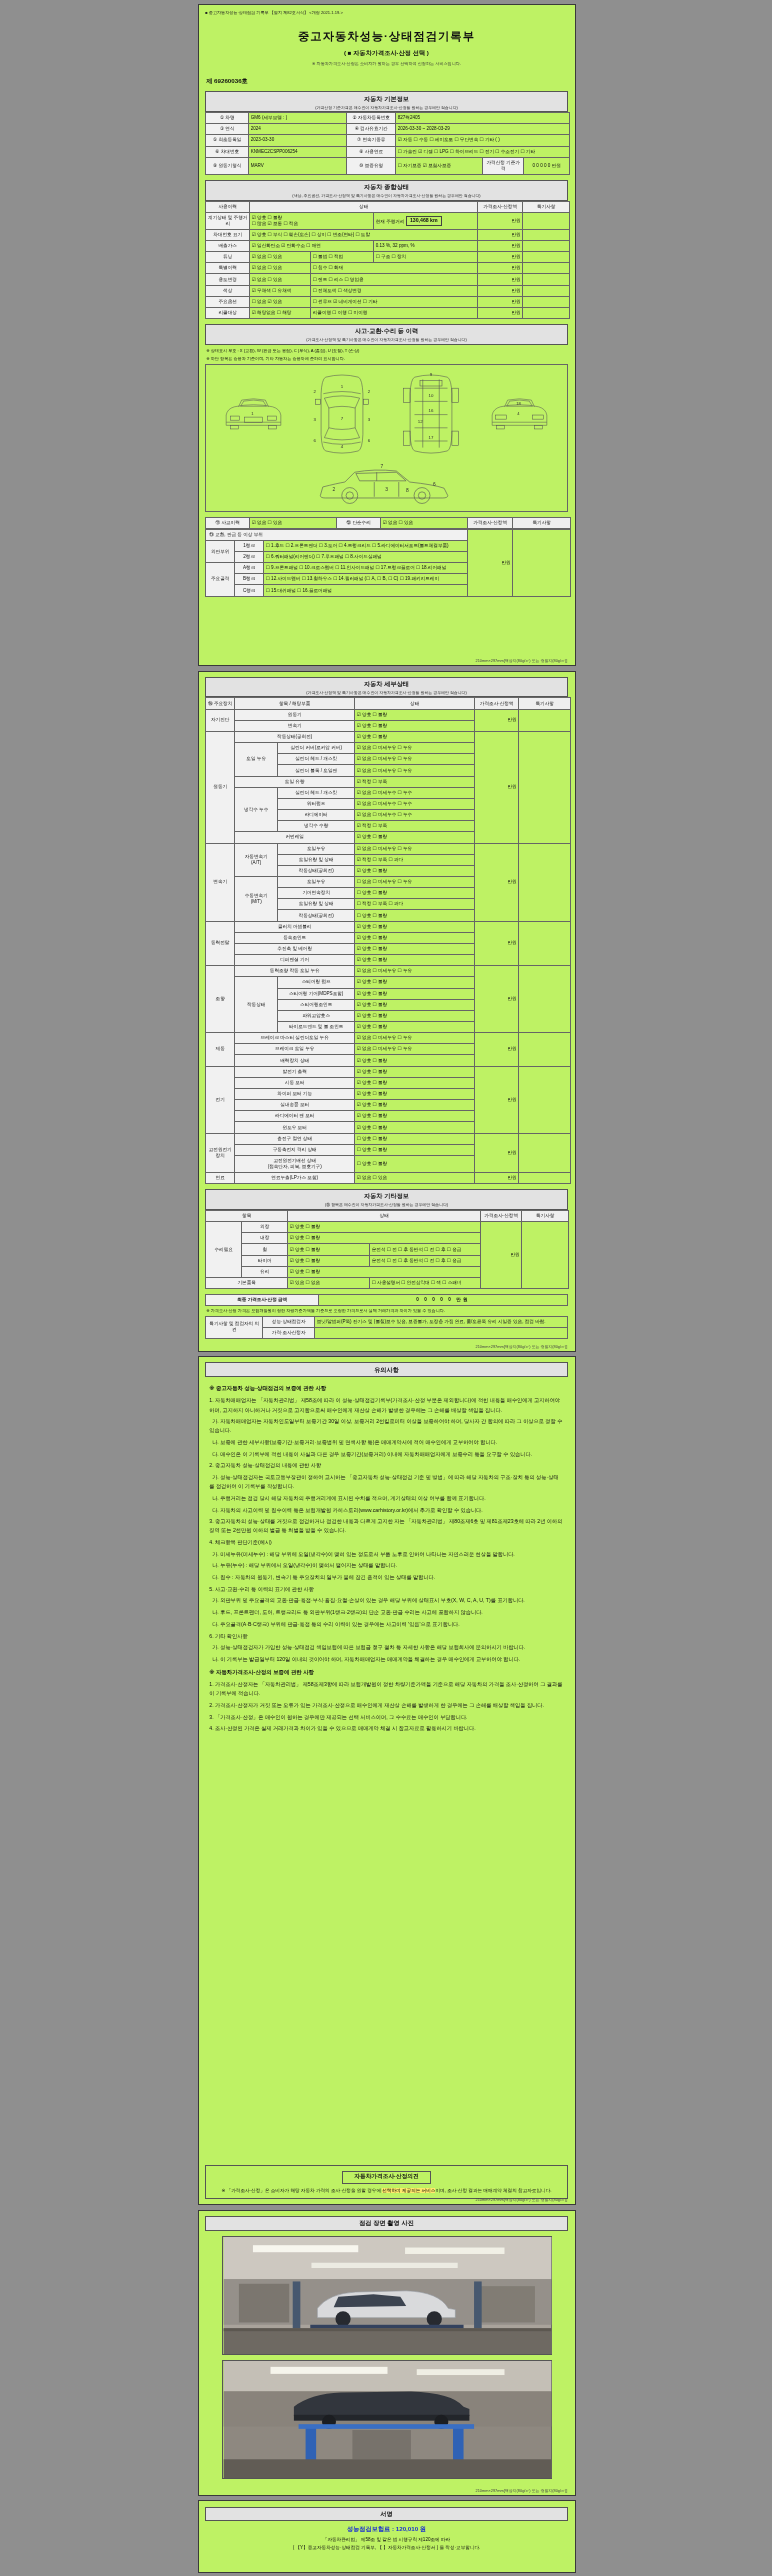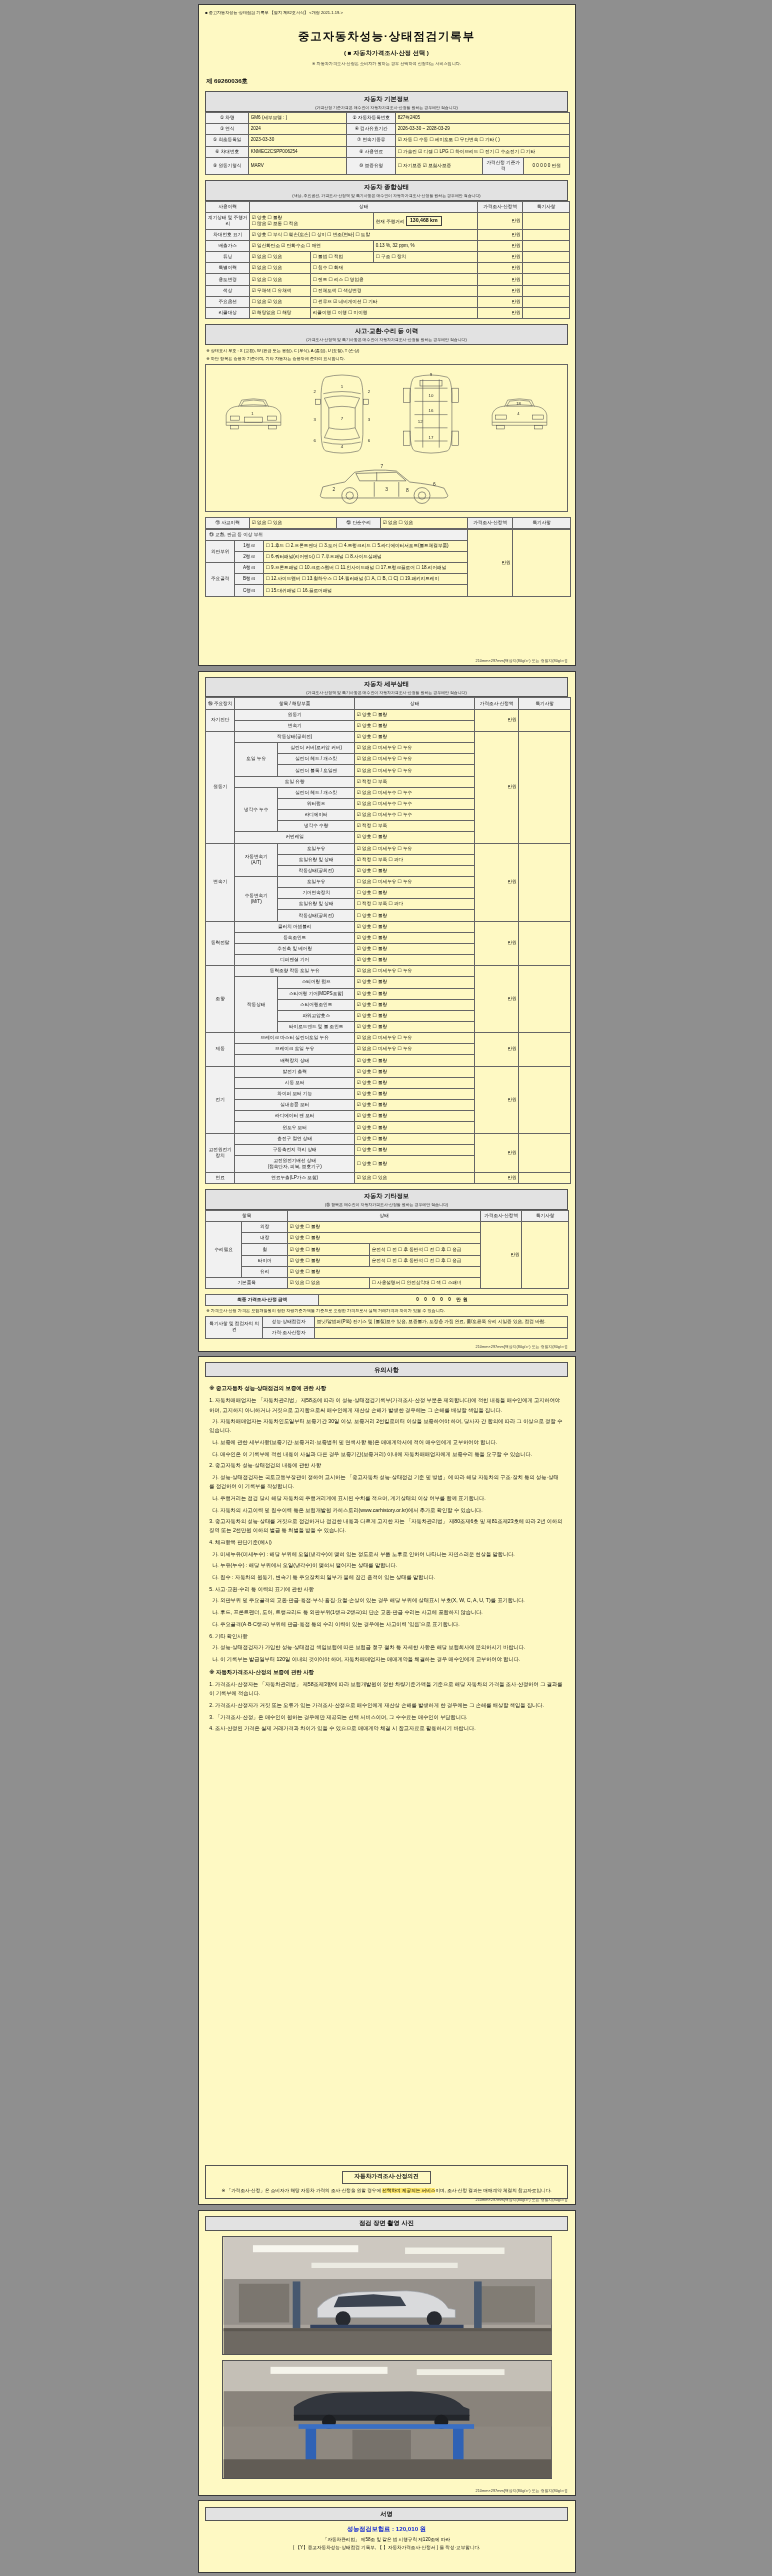--- a/index.html
+++ b/index.html
@@ -1,19 +1,19 @@
 <!DOCTYPE html>
 <html style="font-size:8.2px"><head>
 <meta charset="utf-8">
 <style>
 *{margin:0;padding:0;box-sizing:border-box;}
 html,body{width:773px;height:2576px;}
 body{background:#8f8f8f;font-family:"Liberation Sans","DejaVu Sans",sans-serif;color:#111;overflow:hidden;}
 .wrap{width:773px;height:2576px;padding-top:4.1px;overflow:hidden;}
-.page{width:378px;margin:0 auto 4.6px auto;background:#fef9c3;border:0.5px solid #3a3a3a;padding:5.2px 6.7px;position:relative;overflow:hidden;}
+.page{width:378px;margin:0 auto 4.6px auto;background:#bef264;border:0.5px solid #3a3a3a;padding:5.2px 6.7px;position:relative;overflow:hidden;}
 .p1{height:662px;}
 .p2{height:681px;}
 .p3{height:849px;display:flex;flex-direction:column;}
 .p4{height:286px;}
 .p5{height:73px;}
 .formref{font-size:4.1px;color:#222;}
 .main-title{text-align:center;font-size:11.3px;font-weight:bold;letter-spacing:1px;margin-top:13.4px;}
 .sub-title{text-align:center;font-size:6.2px;font-weight:bold;margin-top:5.2px;}
 .sub-note{text-align:center;font-size:4.1px;color:#333;margin-top:3.1px;}
 .doc-no{font-size:6.2px;font-weight:bold;margin:11.3px 0 5.2px 1px;}

